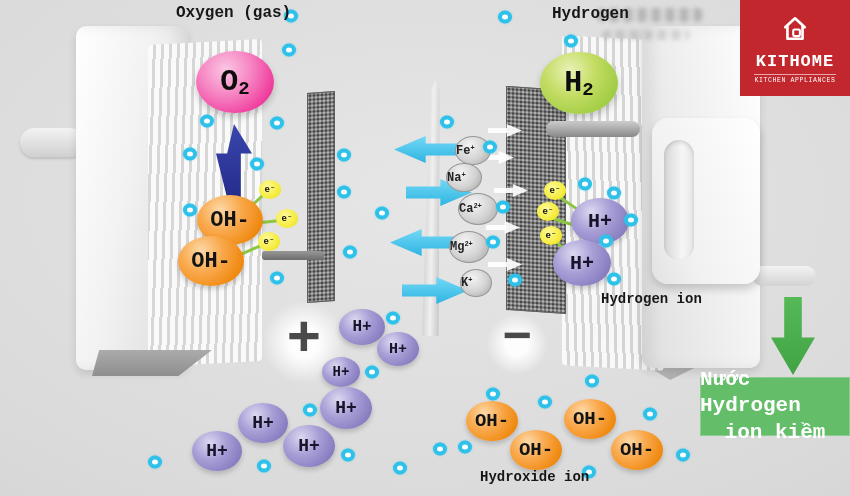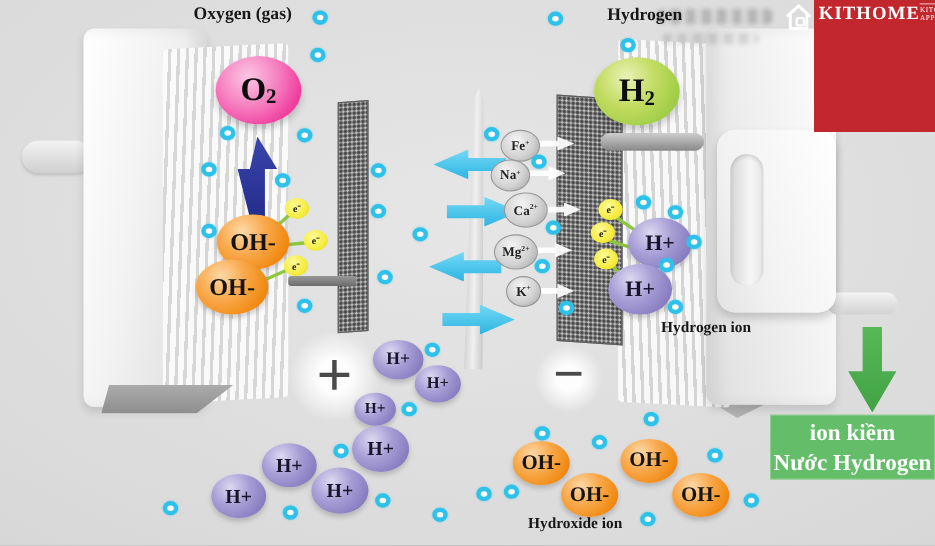--- a/index.html
+++ b/index.html
@@ -1,18 +1,18 @@
 <!DOCTYPE html>
 <html><head>
 <meta charset="utf-8">
 <style>
   html,body{margin:0;padding:0;background:#bfbfbf;}
   .stage{
     position:relative;width:850px;height:496px;overflow:hidden;
-    font-family:Liberation Serif, serif;
+    font-family:Liberation Mono, monospace;
     background:radial-gradient(120% 120% at 50% 40%, #e6e6e6 0%, #dadada 55%, #cccccc 100%);
   }
   .abs{position:absolute;}
   
   #left-peg{left:20px;top:128px;width:64px;height:29px;border-radius:15px;
     background:linear-gradient(180deg,#f3f3f3,#d0d0d0);box-shadow:0 2px 3px rgba(0,0,0,.15);z-index:1;}
   #left-body{left:76px;top:26px;width:112px;height:344px;border-radius:10px;
     background:linear-gradient(100deg,#ffffff 0%,#f2f2f2 45%,#dadada 100%);
     box-shadow:inset -10px 0 14px rgba(0,0,0,.07),0 4px 8px rgba(0,0,0,.12);z-index:1;}
   #left-plates{left:148px;top:42px;width:114px;height:322px;border-radius:4px;z-index:2;
@@ -84,23 +84,23 @@
   .carrow.right{clip-path:polygon(0 28%,52% 28%,52% 0,100% 50%,52% 100%,52% 72%,0 72%);}
   .carrow.left{clip-path:polygon(100% 28%,48% 28%,48% 0,0 50%,48% 100%,48% 72%,100% 72%);}
   .warrow{width:34px;height:13px;background:rgba(255,255,255,.92);z-index:4;position:absolute;
     clip-path:polygon(0 30%,55% 30%,55% 0,100% 50%,55% 100%,55% 70%,0 70%);}
   
   .mol{position:absolute;border-radius:50%;display:flex;align-items:center;justify-content:center;
     font-weight:bold;color:#141414;z-index:6;box-shadow:0 3px 5px rgba(0,0,0,.18);}
   .mol.oh{background:radial-gradient(circle at 35% 30%,#fdd9a8 0%,#f9a94d 38%,#f08a12 75%,#df7a0a 100%);}
   .mol.hp{background:radial-gradient(circle at 35% 30%,#ddd8f0 0%,#a79ed6 40%,#8478bd 82%,#74679f 100%);
     color:#17152b;}
-  .mineral{position:absolute;border-radius:50%;display:flex;align-items:center;justify-content:center;
+  .mineral{position:absolute;border-radius:50%;display:flex;align-items:center;justify-content:flex-start;
     font-weight:bold;font-size:12px;color:#222;z-index:6;border:1px solid #979797;
-    background:radial-gradient(circle at 40% 32%,#f4f4f4,#d2d2d2 55%,#a2a2a2);}
+    background:radial-gradient(circle at 40% 32%,#f4f4f4,#d2d2d2 55%,#a2a2a2);margin-top:18px;}
   .mineral sup{font-size:7px;margin-top:-6px;}
   .electron{position:absolute;width:22px;height:19px;border-radius:50%;display:flex;align-items:center;
     justify-content:center;font-weight:bold;font-size:9px;color:#111;z-index:7;
     background:radial-gradient(circle at 40% 35%,#fdfa9a,#f5ec3e 60%,#e6d721);}
   .gline{position:absolute;height:3px;border-radius:2px;background:#8dc63f;z-index:5;transform-origin:0 50%;}
   .bubble{position:absolute;width:6px;height:5px;background:#ffffff;border:4px solid #2ec1ea;
     border-radius:50%;z-index:7;transform:translate(-50%,-50%);
     box-shadow:0 0 2px rgba(46,193,234,.6);}
   
   .halo{position:absolute;border-radius:50%;z-index:4;
@@ -108,22 +108,22 @@
   #plus-halo{left:262px;top:300px;width:84px;height:84px;}
   #minus-halo{left:486px;top:313px;width:62px;height:62px;}
   .sign{position:absolute;color:#4a4a4a;font-weight:bold;z-index:5;text-align:center;}
   #plus-sign{left:277px;top:306px;width:54px;height:70px;line-height:70px;font-size:58px;}
   #minus-sign{left:492px;top:314px;width:50px;height:54px;line-height:50px;font-size:50px;}
   
   #result-box{left:700px;top:377px;width:150px;height:59px;background:#63bd69;z-index:9;
     display:flex;flex-direction:column;align-items:center;justify-content:center;
     color:#fff;font-weight:bold;font-size:21px;line-height:1.25;
     box-shadow:inset 0 0 0 1px rgba(255,255,255,.25);}
-  #logo{left:740px;top:0;width:110px;height:120px;background:#c1272d;z-index:10;
-    display:flex;flex-direction:row;justify-content:center;color:#fff;}
+  #logo{left:740px;top:0;width:110px;height:96px;background:#c1272d;z-index:10;
+    display:flex;flex-direction:column;align-items:center;justify-content:center;color:#fff;}
   #logo .brand{font-size:17px;font-weight:bold;letter-spacing:1px;margin-top:2px;}
   #logo .tagline{font-size:6.5px;letter-spacing:.6px;margin-top:3px;border-top:1px solid rgba(255,255,255,.6);
     padding-top:2px;}
 </style>
 </head>
 <body>
 
 <div class="stage" id="stage">
 
   <div class="abs" id="left-peg"></div>
@@ -162,22 +162,22 @@
 
   <div class="abs" id="blue-up-arrow"></div>
   <div class="abs" id="green-down-arrow"></div>
 
   <div class="halo" id="plus-halo"></div>
   <div class="sign" id="plus-sign">+</div>
   <div class="halo" id="minus-halo"></div>
   <div class="sign" id="minus-sign">−</div>
 
   <div class="abs" id="result-box">
+    <span>Nước Hydrogen</span>
     <span>ion kiềm</span>
-    <span>Nước Hydrogen</span>
   </div>
 
   <div class="abs" id="logo">
     <span>
       <svg width="36" height="32" viewBox="0 0 40 36" fill="none">
         <path d="M9 16 L20 6 L31 16" stroke="#ffffff" stroke-width="3" stroke-linecap="round" stroke-linejoin="round"></path>
         <path d="M11.5 15 V29 H28.5 V15" stroke="#ffffff" stroke-width="3" stroke-linecap="round" stroke-linejoin="round" fill="none"></path>
         <rect x="18" y="18.5" width="7.5" height="7.5" rx="1.5" stroke="#ffffff" stroke-width="2.4" fill="none"></rect>
       </svg>
     </span>

